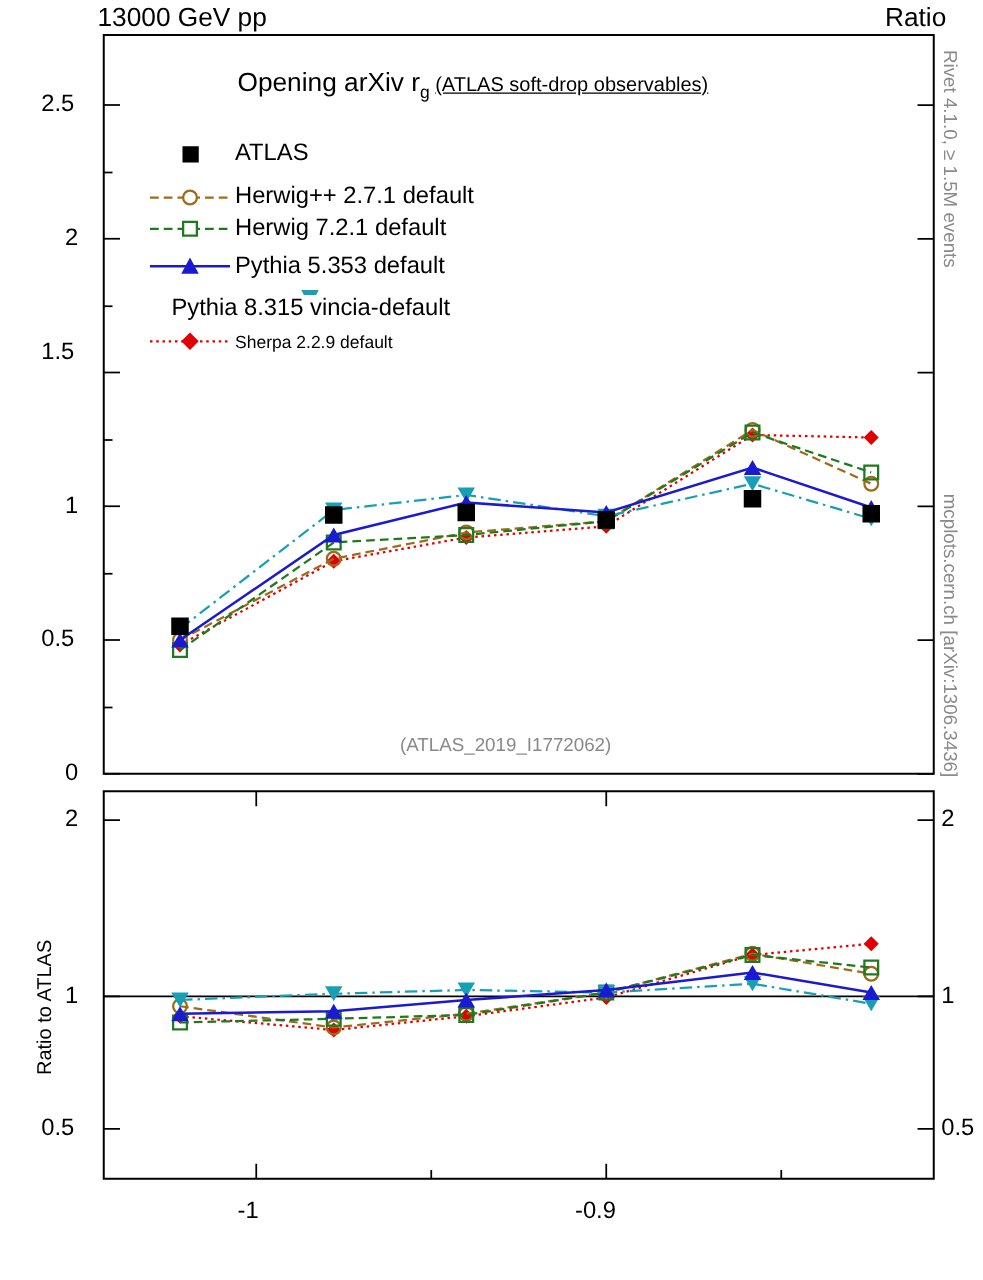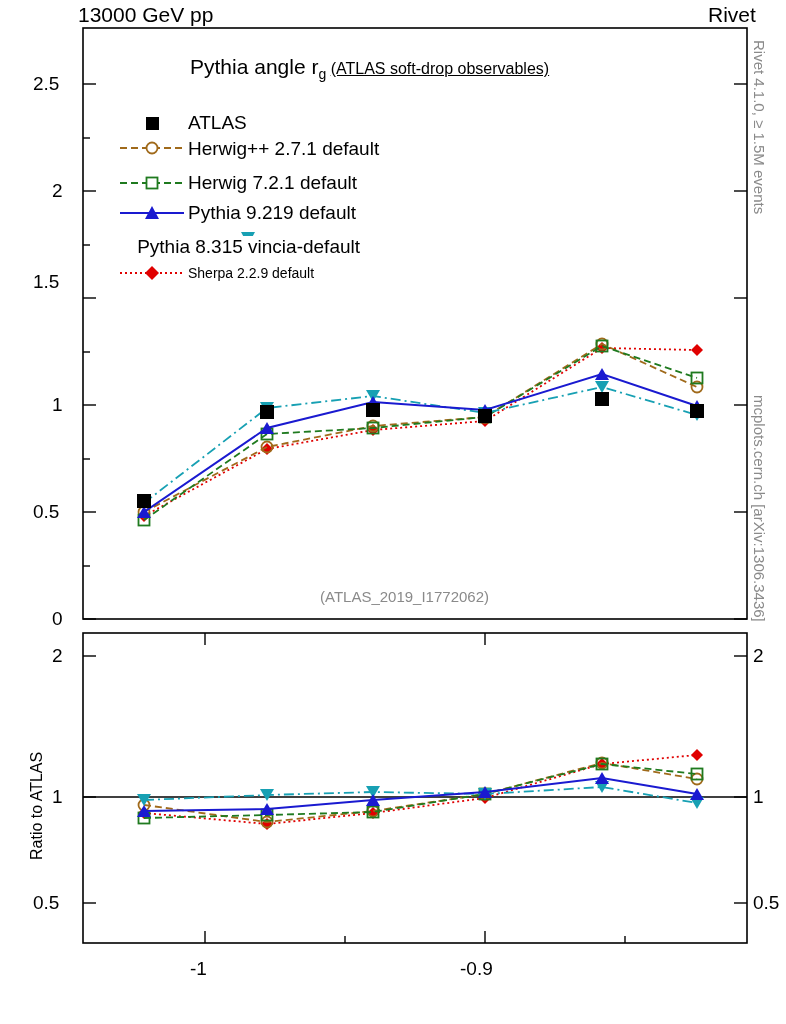--- a/index.html
+++ b/index.html
@@ -12,21 +12,21 @@
   .grey{color:#8a8a8a;}
   svg{display:block;}
   .tick{font-size:19px;}
 </style>
 </head>
 <body>
 
 <div id="root">
 
   <div class="abs txt hdr" style="left:78px; top:3px;">13000 GeV pp</div>
-  <div class="abs txt hdr" style="left:708px; top:3px;">Rivet</div>
+  <div class="abs txt hdr" style="left:708px; top:3px;">Ratio</div>
 
   <div class="abs txt grey vlabel" style="left:768px; top:40px; font-size:15px; transform:rotate(90deg);">Rivet 4.1.0, ≥ 1.5M events</div>
   <div class="abs txt grey vlabel" style="left:768px; top:395px; font-size:15px; transform:rotate(90deg);">mcplots.cern.ch [arXiv:1306.3436]</div>
 
   <svg class="abs" style="left:0px; top:0px;" width="786" height="640">
 
     <rect x="83" y="28" width="664" height="591" fill="none" stroke="#000" stroke-width="1.6"></rect>
 
     <g stroke="#000" stroke-width="1.4">
       <line x1="83" y1="619" x2="96" y2="619"></line>
@@ -123,52 +123,52 @@
   </svg>
 
   <div class="abs txt tick" style="left:52px; top:608px;">0</div>
   <div class="abs txt tick" style="left:33px; top:501px;">0.5</div>
   <div class="abs txt tick" style="left:52px; top:394px;">1</div>
   <div class="abs txt tick" style="left:33px; top:271px;">1.5</div>
   <div class="abs txt tick" style="left:52px; top:180px;">2</div>
   <div class="abs txt tick" style="left:33px; top:73px;">2.5</div>
 
   <div class="abs" style="left:190px; top:55px;">
-    <span class="txt" style="font-size:21px;">Pythia angle r</span><span class="txt" style="font-size:14px; position:relative; top:5px;">g</span><span class="txt" style="font-size:16px;">&nbsp;</span><span class="txt" style="font-size:16px;text-decoration:underline;">(ATLAS soft-drop observables)</span>
+    <span class="txt" style="font-size:21px;">Opening arXiv r</span><span class="txt" style="font-size:14px; position:relative; top:5px;">g</span><span class="txt" style="font-size:16px;">&nbsp;</span><span class="txt" style="font-size:16px;text-decoration:underline;">(ATLAS soft-drop observables)</span>
   </div>
 
   <div class="abs txt grey" style="left:320px; top:588px; font-size:15px;">(ATLAS_2019_I1772062)</div>
 
   <div class="abs" style="left:118px; top:108px;">
     <div style="display:flex;align-items:center;height:30px;">
       <svg width="70" height="20">
         <rect x="28" y="4" width="13" height="13" fill="#000"></rect>
       </svg>
       <span class="txt" style="font-size:19px;">ATLAS</span>
     </div>
-    <div style="display:flex;align-items:flex-start;height:30px;">
+    <div style="display:flex;align-items:flex-end;height:30px;">
       <svg width="70" height="20">
         <line x1="2" y1="10" x2="66" y2="10" stroke="#a06a1b" stroke-width="1.8" stroke-dasharray="7,4"></line>
         <circle cx="34" cy="10" r="5.5" fill="#fff" stroke="#a06a1b" stroke-width="1.8"></circle>
       </svg>
       <span class="txt" style="font-size:19px;">Herwig++ 2.7.1 default</span>
     </div>
     <div style="display:flex;align-items:center;height:30px;">
       <svg width="70" height="20">
         <line x1="2" y1="10" x2="66" y2="10" stroke="#1f7a1f" stroke-width="1.8" stroke-dasharray="7,4"></line>
         <rect x="28.5" y="4.5" width="11" height="11" fill="#fff" stroke="#1f7a1f" stroke-width="1.8"></rect>
       </svg>
       <span class="txt" style="font-size:19px;">Herwig 7.2.1 default</span>
     </div>
     <div style="display:flex;align-items:center;height:30px;">
       <svg width="70" height="20">
         <line x1="2" y1="10" x2="66" y2="10" stroke="#1a1ad0" stroke-width="2"></line>
         <polygon points="34,3 41,16 27,16" fill="#1a1ad0"></polygon>
       </svg>
-      <span class="txt" style="font-size:19px;">Pythia 9.219 default</span>
+      <span class="txt" style="font-size:19px;">Pythia 5.353 default</span>
     </div>
     <div style="display:flex;align-items:center;height:30px;flex-direction:column;">
       <svg width="70" height="20">
         <line x1="2" y1="10" x2="66" y2="10" stroke="#17a0b3" stroke-width="1.8" stroke-dasharray="10,4,2,4"></line>
         <polygon points="27,4 41,4 34,17" fill="#17a0b3"></polygon>
       </svg>
       <span class="txt" style="font-size:19px;">Pythia 8.315 vincia-default</span>
     </div>
     <div style="display:flex;align-items:center;height:30px;">
       <svg width="70" height="20">

